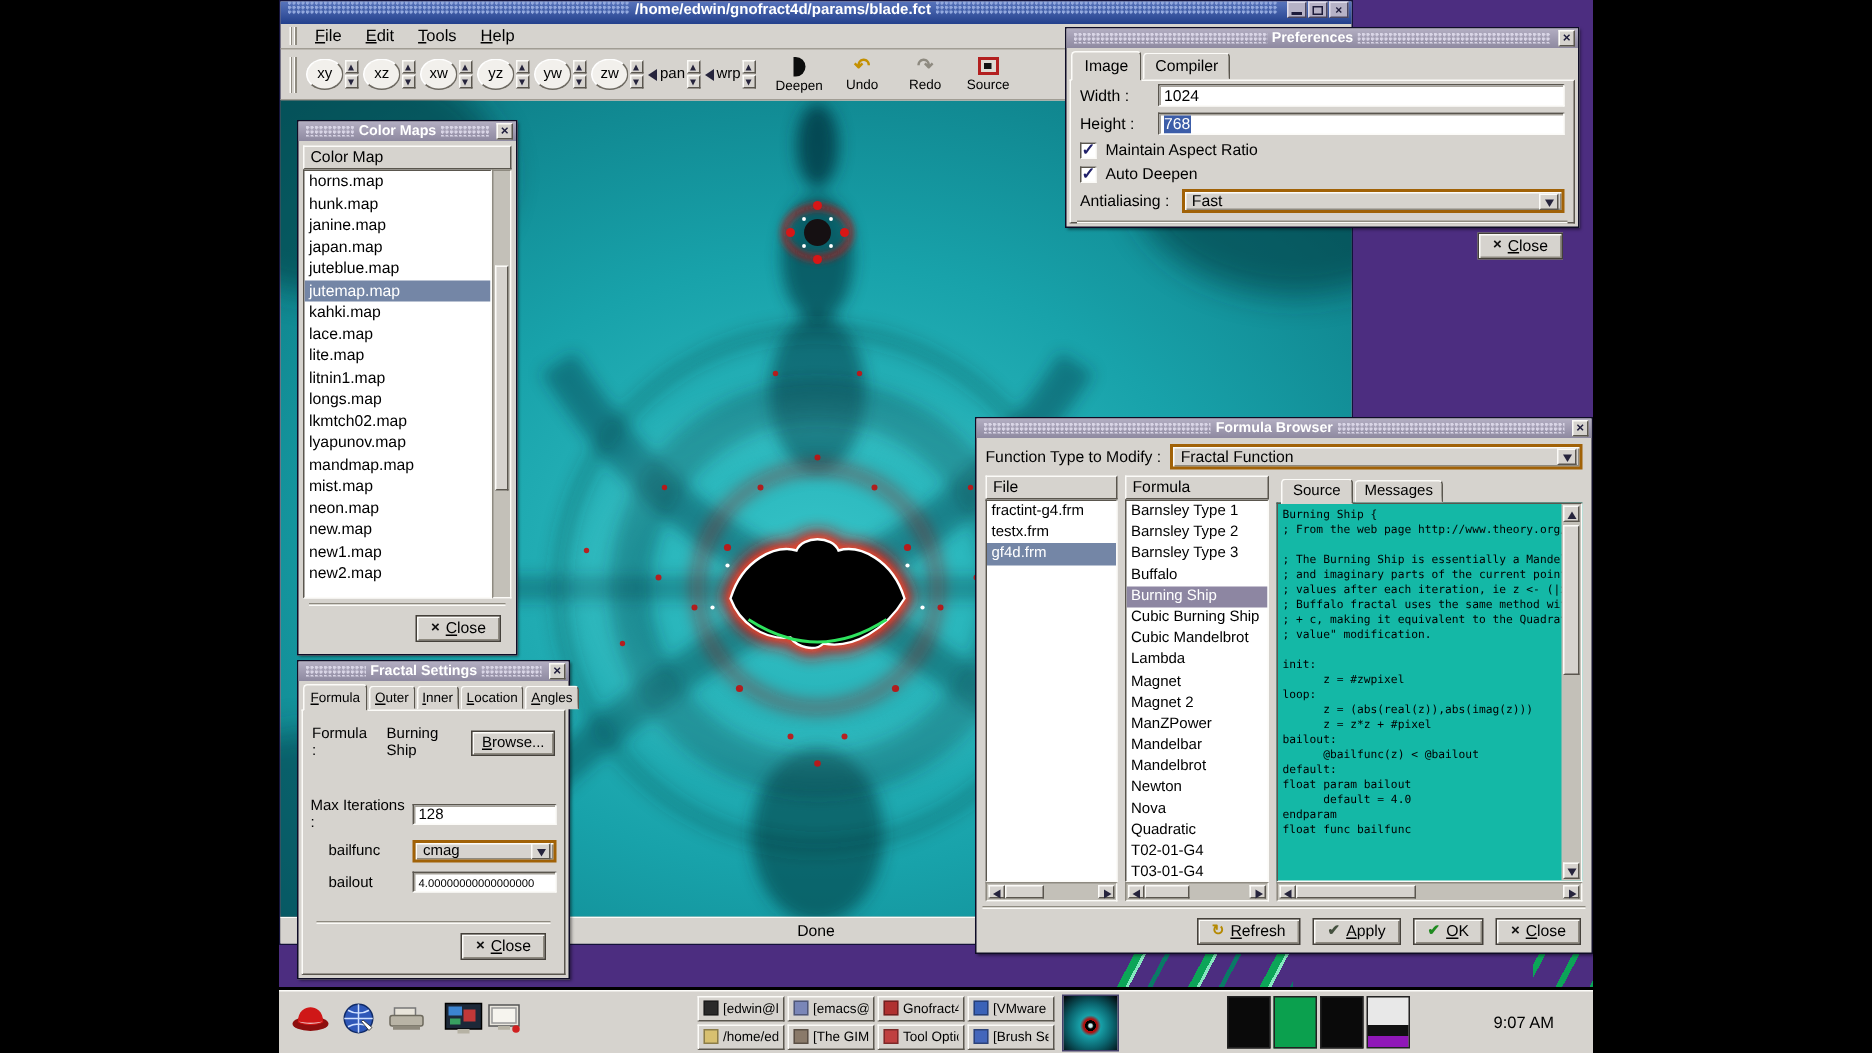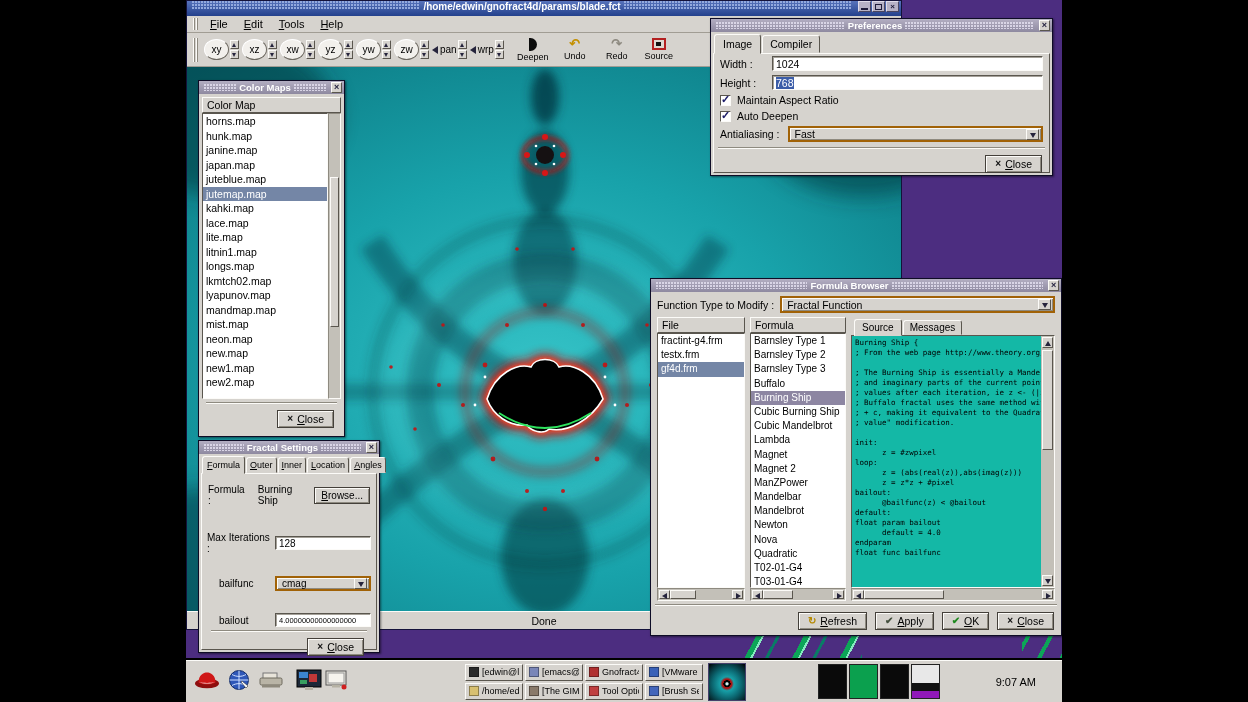--- a/index.html
+++ b/index.html
@@ -81,37 +81,37 @@
 
 .dlg{position:absolute;background:var(--face,#d6d3ce);border:1px solid #0e0c26;box-shadow:1px 1px 2px rgba(0,0,0,.5);display:flex;flex-direction:column}
 .dtitle{height:13px;background:linear-gradient(180deg,var(--dlgbar_a,#b3aec2),var(--dlgbar_b,#8e89a0));display:flex;align-items:center;padding:0 2px;flex:none}
 .dgrip{flex:1;height:7px;margin:0 3px;background-image:radial-gradient(circle at 1px 1px,#d9d5e6 40%,transparent 43%);background-size:3px 3px}
 .dtext{color:#fff;font-size:9.5px;font-weight:bold;white-space:nowrap}
 .dclose{width:11px;height:11px;margin-left:2px;font-size:9px;line-height:9px;text-align:center;color:#1d1b3a;font-weight:bold;flex:none}
 #dlg-colormaps{left:12px;top:80px;width:147px;height:357px;z-index:4}
 .dbody{flex:1;display:flex;flex-direction:column;padding:3px;min-height:0}
 .cm-wrap{flex:1;display:flex;min-height:0}
 .cm-list{flex:1}
-#dlg-prefs{left:524px;top:18px;width:343px;height:158px;z-index:7}
+#dlg-prefs{left:524px;top:18px;width:343px;height:134px;z-index:7}
 .prow{display:flex;align-items:center;margin:2px 6px;font-size:10.5px}
 .plab{white-space:nowrap}
 .w52{width:52px;flex:none}
 .grow{flex:1}
 .prow .entry{height:15px}
 .prow .combo{height:16px}
 .grow-sp{flex:1}
 #dlg-fs{left:12px;top:440px;width:182px;height:213px;z-index:5}
 #dlg-fs .tab{font-size:9px;padding:2px 3px}
 #dlg-fs .tab.selected{padding:3px 4px}
 #dlg-fs .tab::first-letter{text-decoration:underline}
 .fs-panel{padding:4px 5px}
 .fs-frow{display:flex;align-items:center;font-size:10px;margin:6px 1px 0}
 .fs-frow .val{margin-left:8px}
 .browse{margin-left:auto;padding:2px 6px;font-size:10px}
-.fs-row{display:flex;align-items:center;font-size:10px;margin-top:22px}
+.fs-row{display:flex;align-items:center;font-size:10px;margin-top:6px}
 .fs-row.first{margin-top:26px}
 .fs-row .fld{margin-left:auto;width:96px;flex:none}
 .fs-row .entry{height:14px;font-size:10px}
 .fs-row .combo{height:15px;font-size:10px}
 .fs-row .entry.tiny{font-size:7.5px}
 .indent{padding-left:12px}
 #dlg-fb{left:464px;top:278px;width:412px;height:358px;z-index:6}
 .fb-funcrow{display:flex;align-items:center;padding:4px 6px 2px;font-size:10.5px;flex:none}
 .fb-funcrow .combo{flex:1;height:17px;margin-left:6px}
 .fb-panes{flex:1;display:flex;gap:5px;padding:2px 6px 0;min-height:0}

